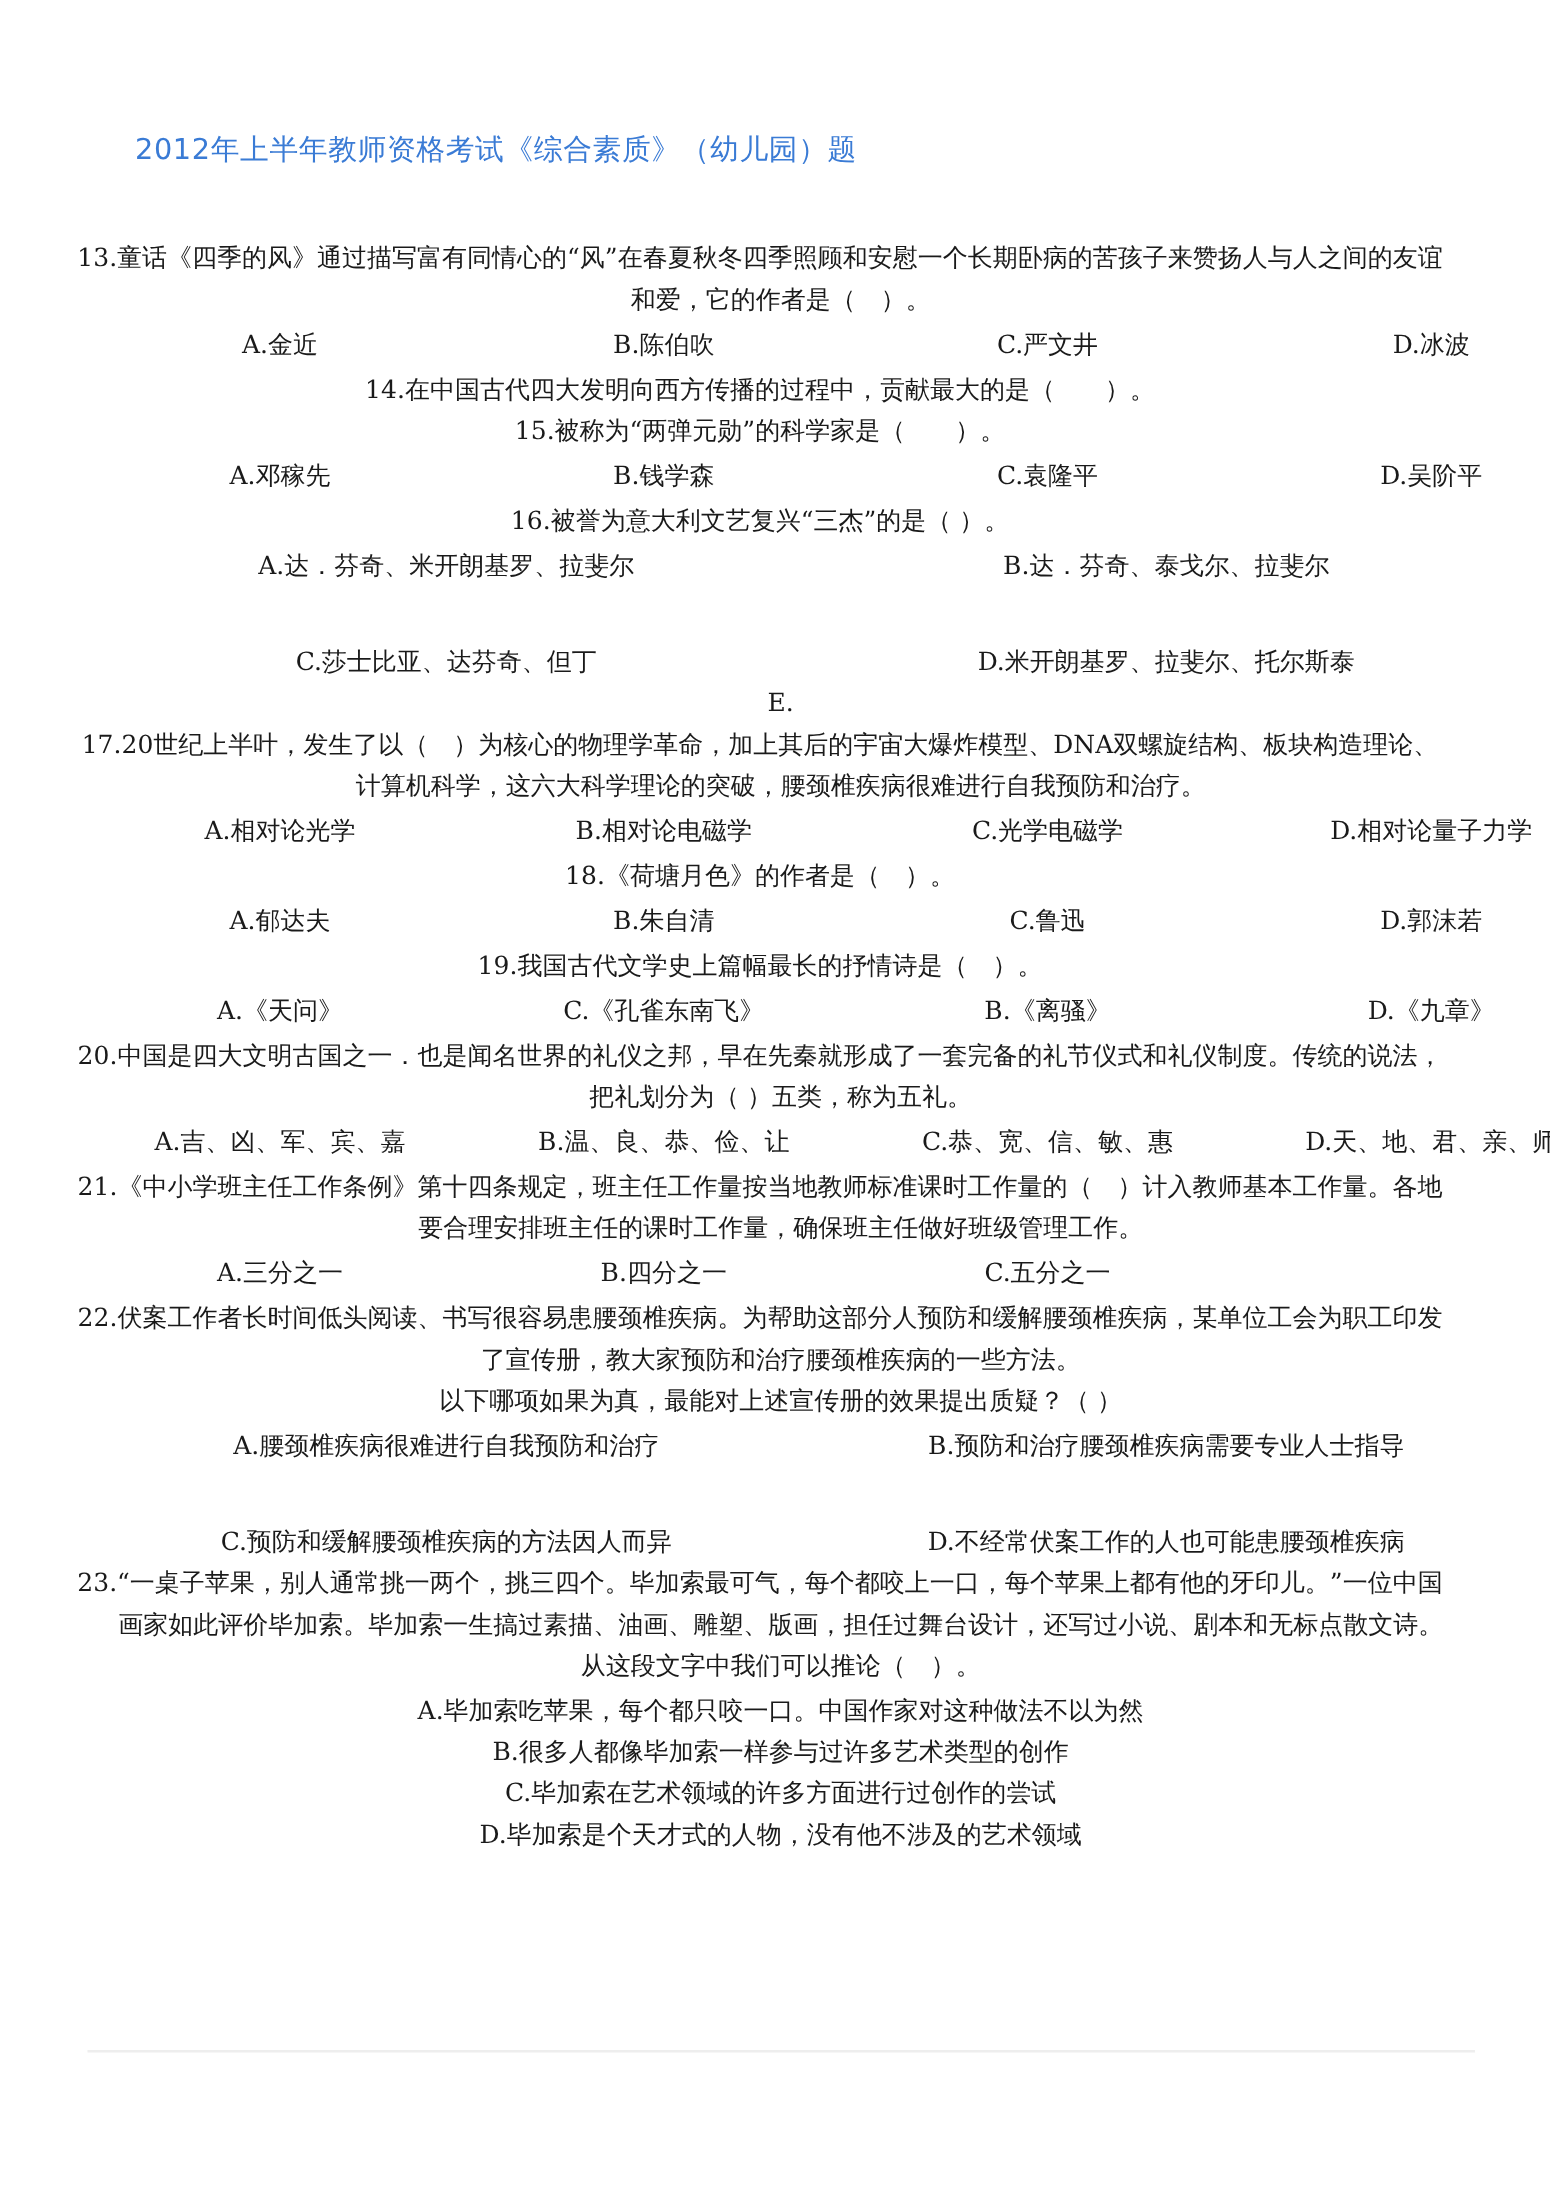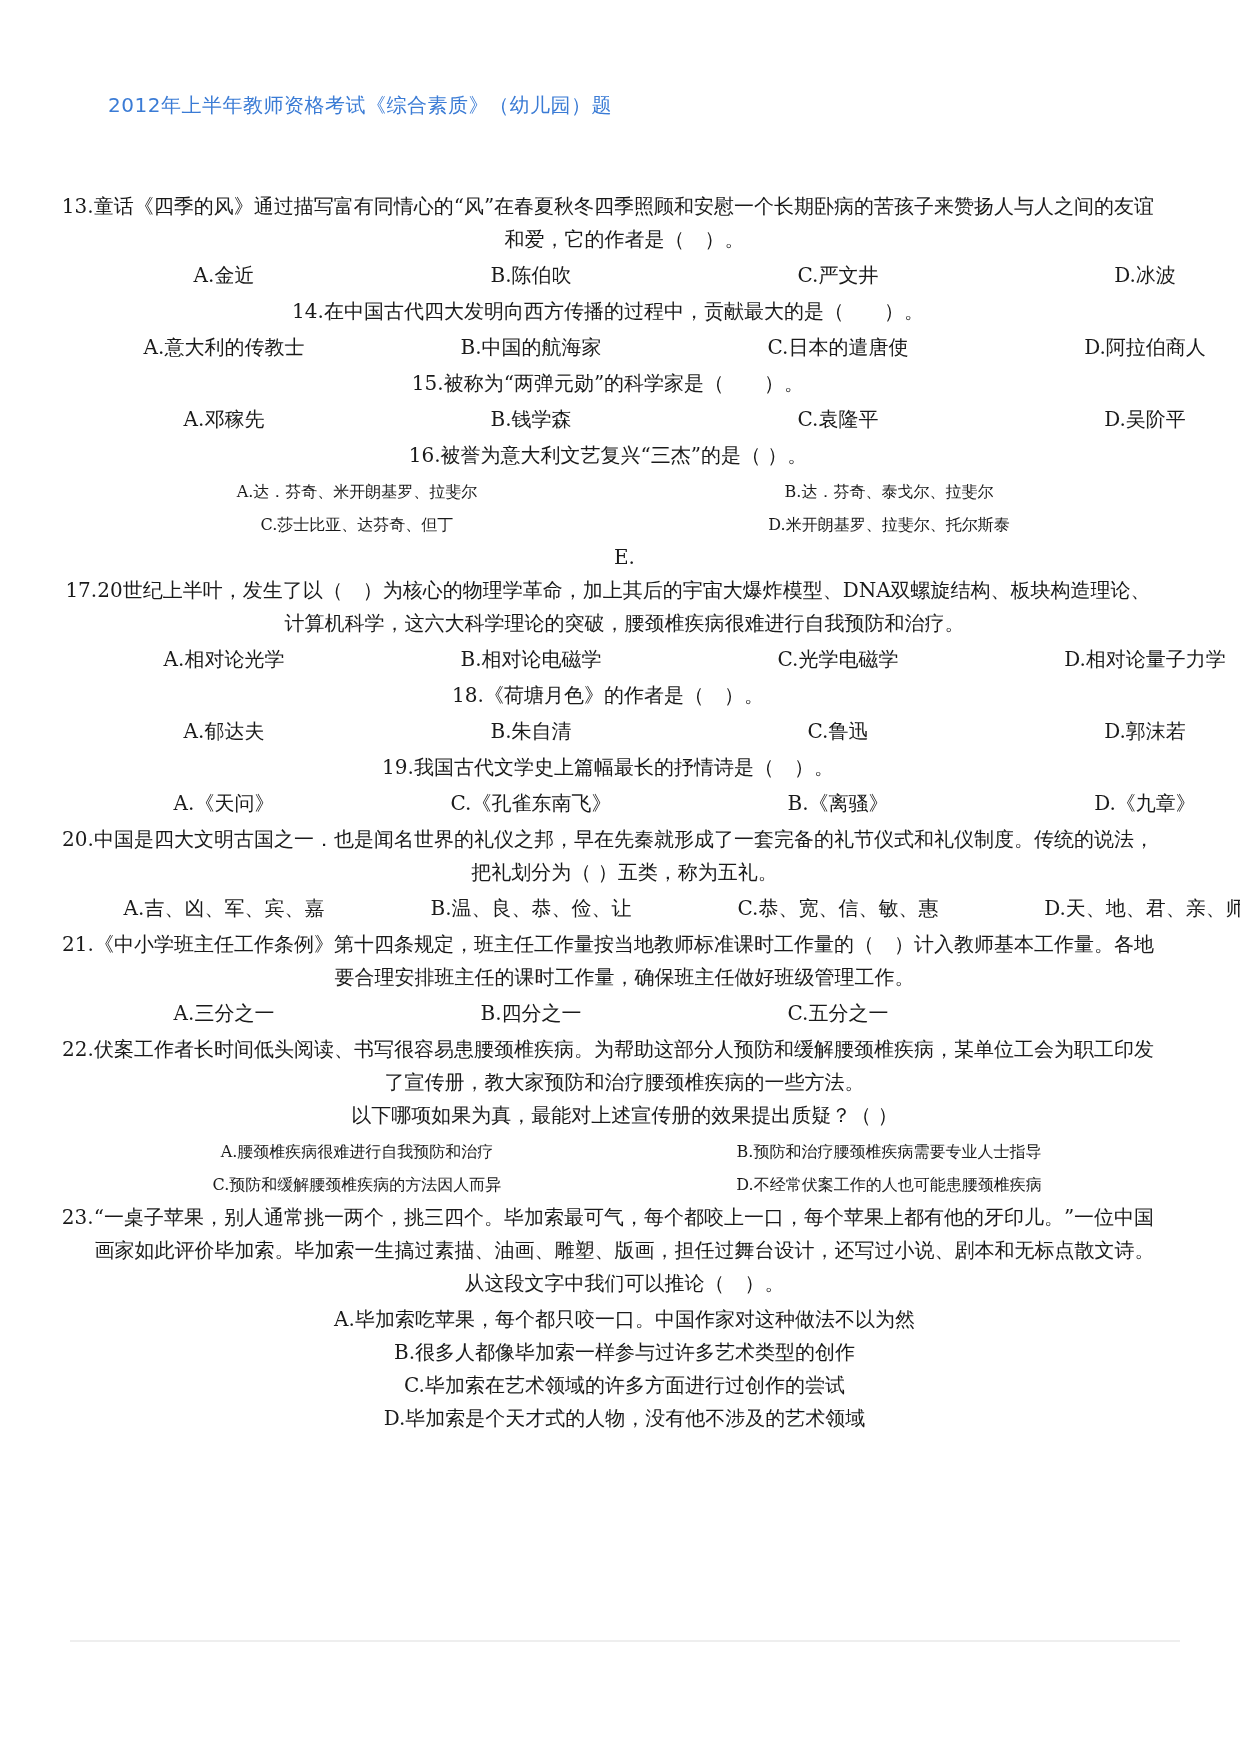--- a/index.html
+++ b/index.html
@@ -1,26 +1,26 @@
 <!DOCTYPE html>
 <html><head>
 <meta charset="utf-8">
 <style>
   html, body { margin:0; padding:0; background:#ffffff; }
   body { width:1240px; height:1754px; position:relative; overflow:hidden;
          font-family:"DejaVu Serif","Liberation Serif",serif; color:#1a1a1a; }
-  .page-header { position:absolute; left:108px; top:92px; font-size:20px; color:#3a7bd5;
+  .page-header { position:absolute; left:108px; top:104px; font-size:23px; color:#3a7bd5;
                  font-family:"DejaVu Sans","Liberation Sans",sans-serif; letter-spacing:0.5px; }
   .questions { position:absolute; left:58px; top:190px; width:1100px; }
   .q { margin-bottom:0;text-align:center; }
   .stem { font-size:20px; line-height:33px; padding-left:33px; text-indent:-33px; }
   .sub { font-size:20px; line-height:33px; padding-left:33px; }
   .opts4 { display:flex; padding-left:33px; font-size:20px; line-height:33px; margin-top:3px; margin-bottom:3px;gap:41px; }
   .opts4 .opt { width:266px; flex:none; }
-  .opts2 { display:grid; grid-template-columns:532px 532px; padding-left:33px; font-size:16px; line-height:33px; margin-top:3px; }
+  .opts2 { display:grid; grid-template-columns:532px 532px; padding-left:33px; font-size:20px; line-height:33px; margin-top:3px;gap:44px; }
   .opts1 { padding-left:33px; font-size:20px; line-height:33px; margin-top:3px; }
   .opts1 .opt { display:block; }
   .extra-e { padding-left:33px; font-size:20px; line-height:33px; }
   .divider { position:absolute; left:70px; top:1640px; width:1110px; height:2px; background:#eeeeee; }
 </style>
 </head>
 <body>
 
 <div class="page-header">2012年上半年教师资格考试《综合素质》（幼儿园）题</div>
 
@@ -31,26 +31,20 @@
     <div class="opts4">
       <span class="opt">A.金近</span>
       <span class="opt">B.陈伯吹</span>
       <span class="opt">C.严文井</span>
       <span class="opt">D.冰波</span>
     </div>
   </div>
 
   <div class="q">
     <div class="stem"><span>14.</span><span>在中国古代四大发明向西方传播的过程中，贡献最大的是（　　）。</span></div>
-    <div class="opts4">
-      <span class="opt">A.意大利的传教士</span>
-      <span class="opt">B.中国的航海家</span>
-      <span class="opt">C.日本的遣唐使</span>
-      <span class="opt">D.阿拉伯商人</span>
-    </div>
   </div>
 
   <div class="q">
     <div class="stem"><span>15.</span><span>被称为“两弹元勋”的科学家是（　　）。</span></div>
     <div class="opts4">
       <span class="opt">A.邓稼先</span>
       <span class="opt">B.钱学森</span>
       <span class="opt">C.袁隆平</span>
       <span class="opt">D.吴阶平</span>
     </div>

